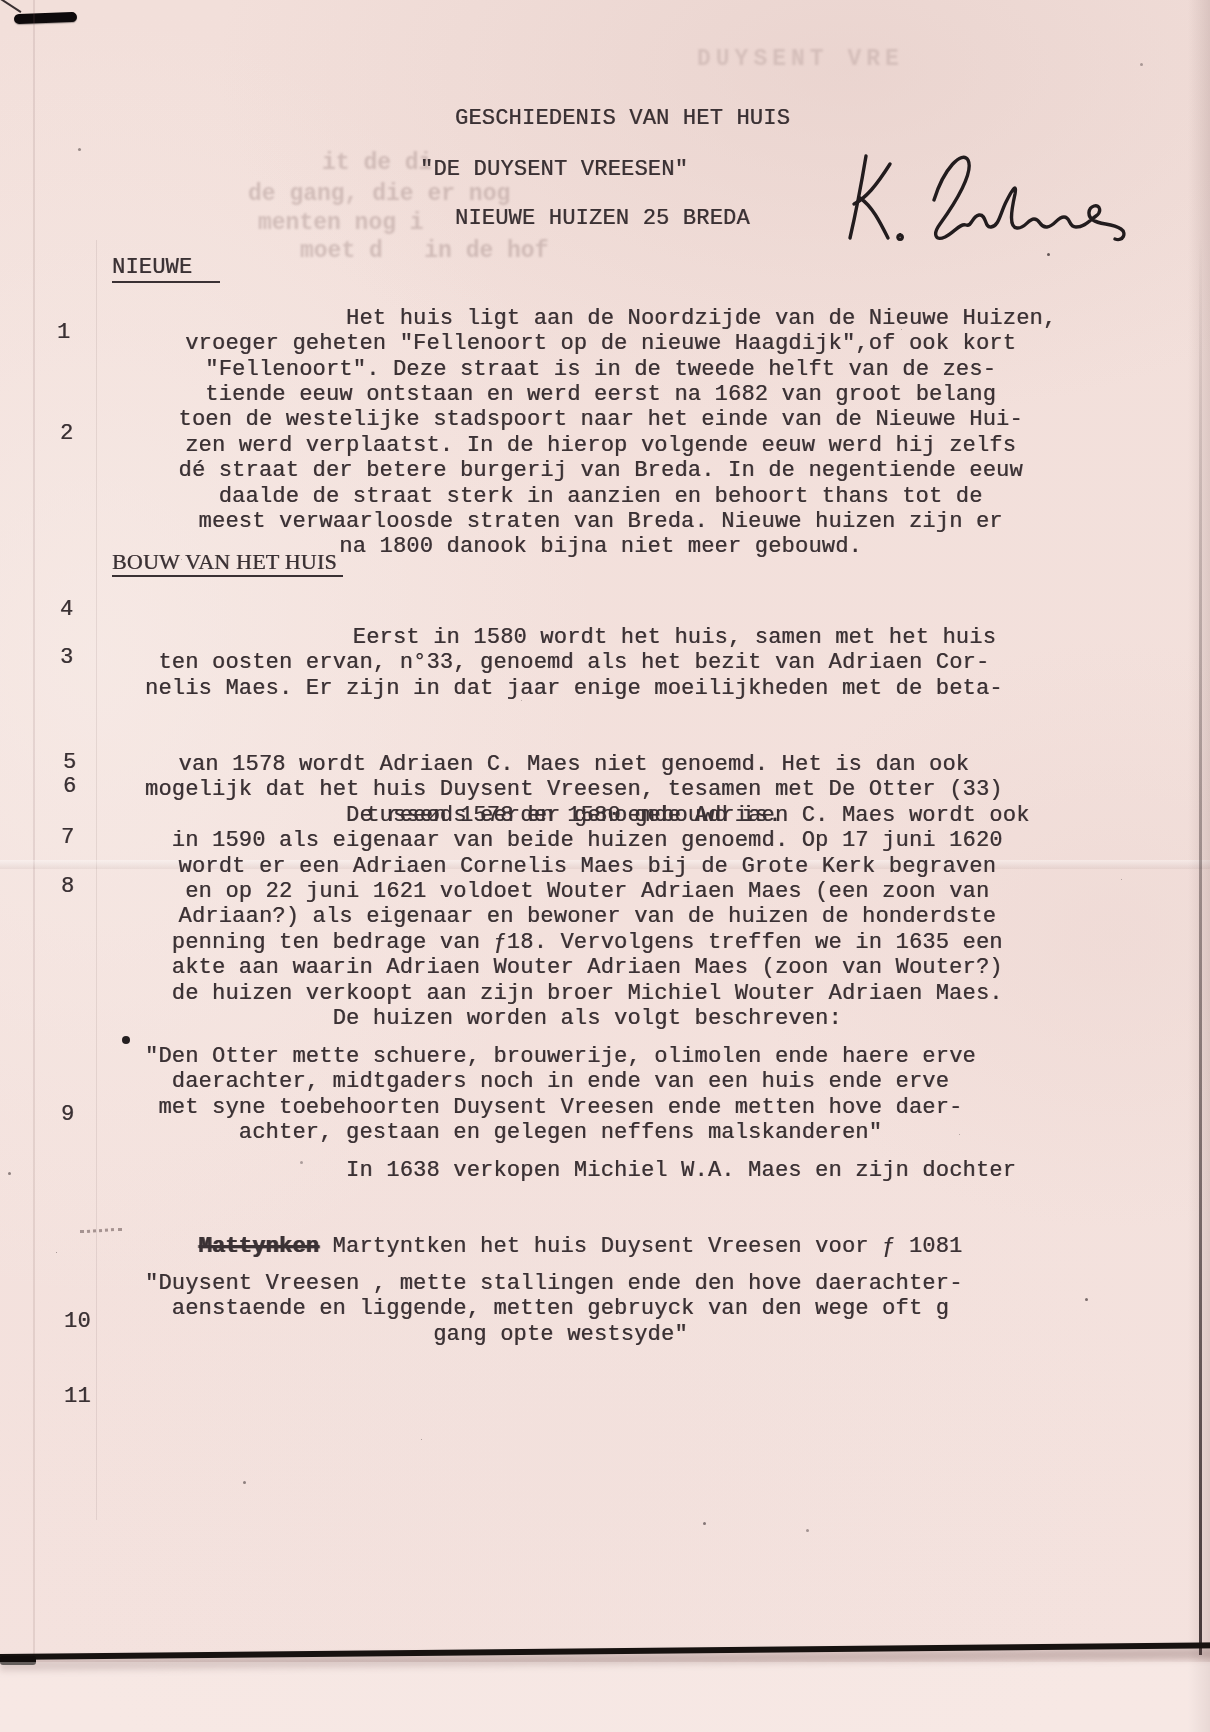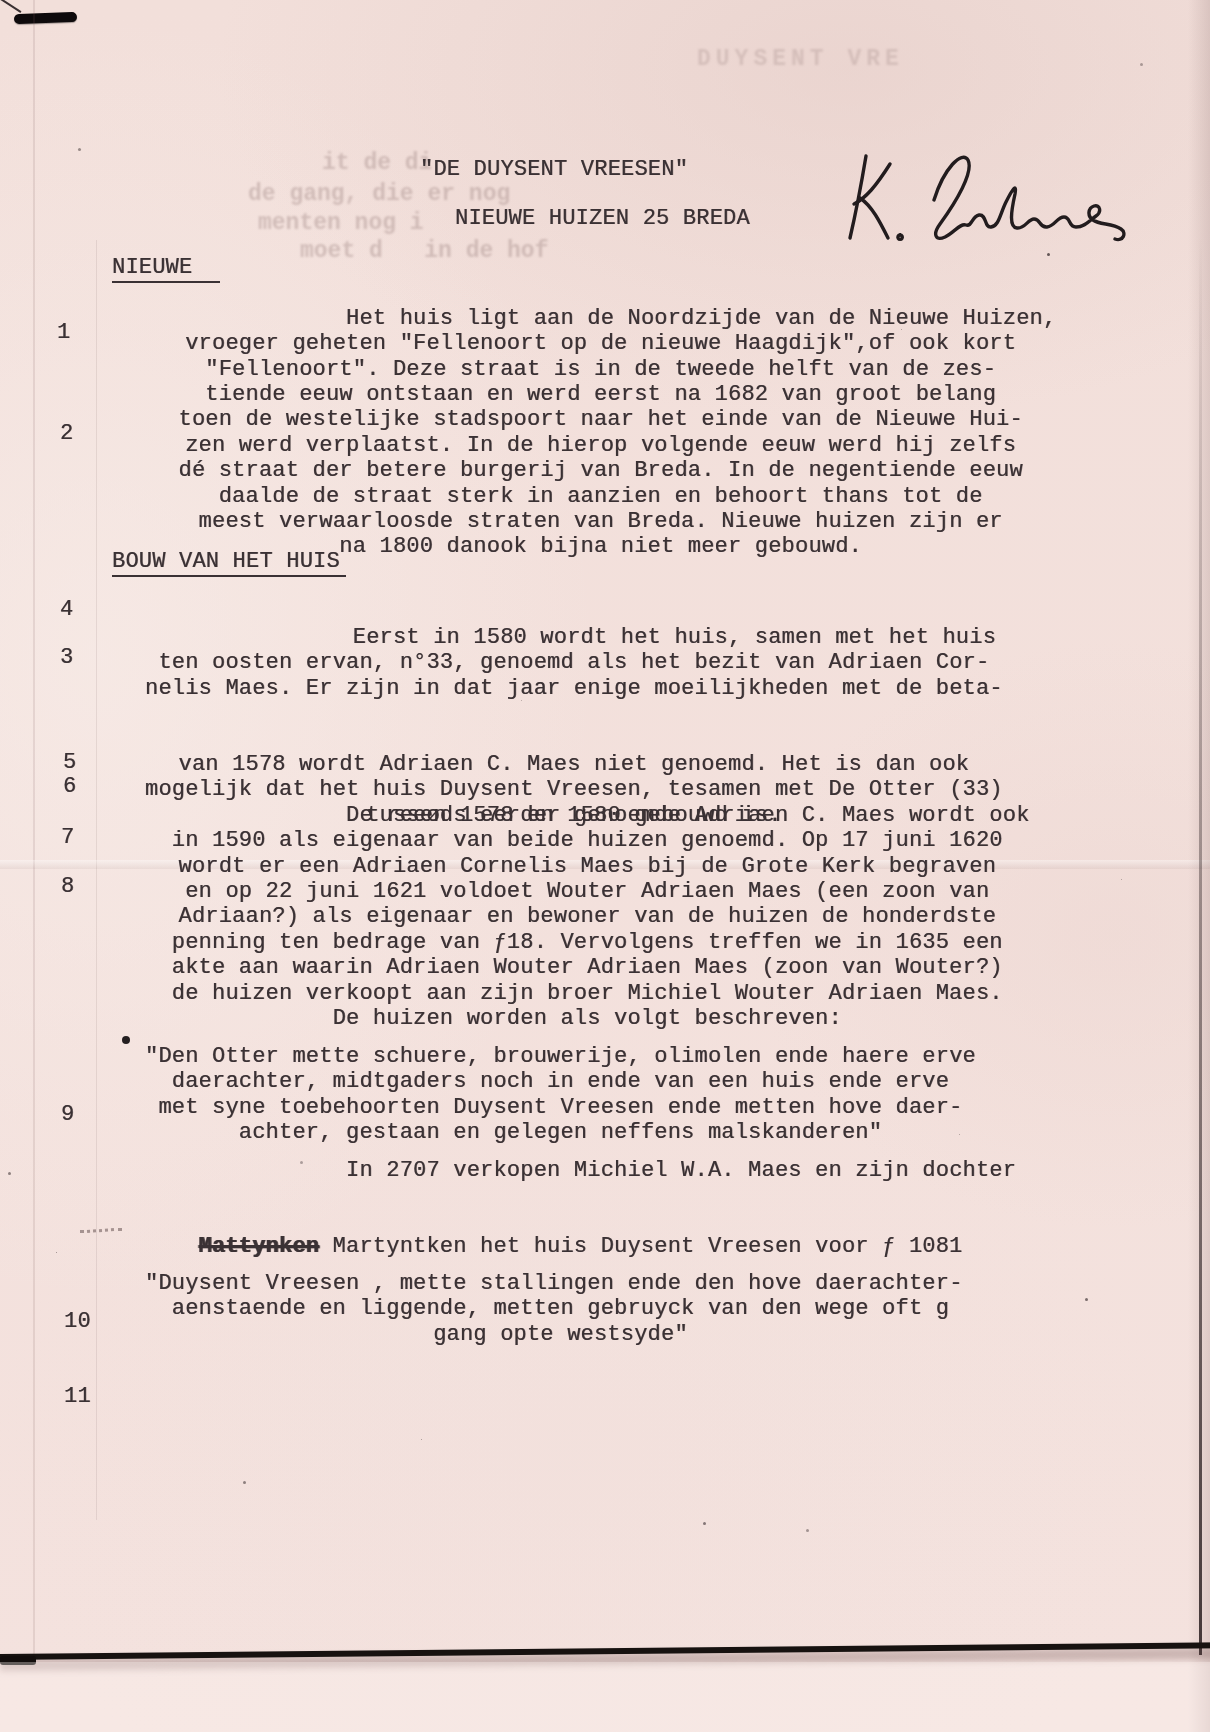--- a/index.html
+++ b/index.html
@@ -106,20 +106,21 @@
   <div class="below-strip"></div>
   <div class="dotted-mark"></div>
   <div class="speck"></div>
 
   <div class="ghost" style="left:697px;top:46px;letter-spacing:5px;opacity:.33;">DUYSENT VRE</div>
   <div class="ghost" style="left:322px;top:150px;">it de di</div>
   <div class="ghost" style="left:248px;top:181px;">de gang, die er nog</div>
   <div class="ghost" style="left:258px;top:210px;">menten nog i</div>
   <div class="ghost" style="left:300px;top:238px;">moet d   in de hof</div>
 
+  <div class="t" style="left:455px;top:106px;">GESCHIEDENIS VAN HET HUIS</div>
   <div class="t" style="left:420px;top:157px;">"DE DUYSENT VREESEN"</div>
   <div class="t" style="left:455px;top:206px;">NIEUWE HUIZEN 25 BREDA</div>
 
   <svg class="sig" viewBox="0 0 335 118">
     <title>K. Leenders</title>
     <path d="M28,18 C24,42 18,74 12,100"></path>
     <path d="M52,26 C38,48 28,60 16,66 M22,60 C34,68 42,84 50,100"></path>
     <path d="M62,97 a2.2,2.2 0 1 0 .2,0"></path>
     <path d="M96,62 C106,30 124,12 130,22 C136,34 118,64 102,86 C94,97 98,103 107,99 C117,94 122,85 128,87 C134,89 134,78 141,77 C149,76 146,90 153,89 C161,88 162,76 168,64 C174,52 179,44 177,56 C173,74 171,89 179,90 C187,91 190,81 196,81 C203,81 201,90 209,89 C217,88 219,79 226,79 C233,79 230,89 238,89 C247,89 252,82 258,78 C264,74 262,66 256,68 C250,70 249,78 255,82 C262,87 274,85 283,91 C289,95 285,104 277,101"></path>
   </svg>
@@ -145,21 +146,21 @@
 "Fellenoort". Deze straat is in de tweede helft van de zes-
 tiende eeuw ontstaan en werd eerst na 1682 van groot belang
 toen de westelijke stadspoort naar het einde van de Nieuwe Hui-
 zen werd verplaatst. In de hierop volgende eeuw werd hij zelfs
 dé straat der betere burgerij van Breda. In de negentiende eeuw
 daalde de straat sterk in aanzien en behoort thans tot de
 meest verwaarloosde straten van Breda. Nieuwe huizen zijn er
 na 1800 danook bijna niet meer gebouwd.</div>
   </div>
 
-  <div class="t h" style="left:112px;top:549px;padding-right:6px;">BOUW VAN HET HUIS</div>
+  <div class="t h" style="left:112px;top:549px;padding-right:6px;font-family:Liberation Serif, serif;">BOUW VAN HET HUIS</div>
 
   <div class="t blk" style="left:145px;top:574px;">
     <div>               Eerst in 1580 wordt het huis, samen met het huis
 ten oosten ervan, n°33, genoemd als het bezit van Adriaen Cor-
 nelis Maes. Er zijn in dat jaar enige moeilijkheden met de beta-</div>
     <div>van 1578 wordt Adriaen C. Maes niet genoemd. Het is dan ook
 mogelijk dat het huis Duysent Vreesen, tesamen met De Otter (33)
 tussen 1578 en 1580 gebouwd is.</div>
   </div>
 
@@ -176,21 +177,21 @@
   </div>
 
   <div class="t blk" style="left:145px;top:993px;">
     <div>"Den Otter mette schuere, brouwerije, olimolen ende haere erve
 daerachter, midtgaders noch in ende van een huis ende erve
 met syne toebehoorten Duysent Vreesen ende metten hove daer-
 achter, gestaan en gelegen neffens malskanderen"</div>
   </div>
 
   <div class="t blk" style="left:145px;top:1107px;">
-    <div>               In 2707 verkopen Michiel W.A. Maes en zijn dochter</div>
+    <div>               In 1638 verkopen Michiel W.A. Maes en zijn dochter</div>
     <div><s class="xout">Mattynken</s><span> Martyntken het huis Duysent Vreesen voor ƒ 1081</span></div>
   </div>
 
   <div class="t blk" style="left:145px;top:1220px;">
     <div>"Duysent Vreesen , mette stallingen ende den hove daerachter-
  aenstaende en liggende, metten gebruyck van den wege oft g
  gang opte westsyde"</div>
   </div>
 
 

